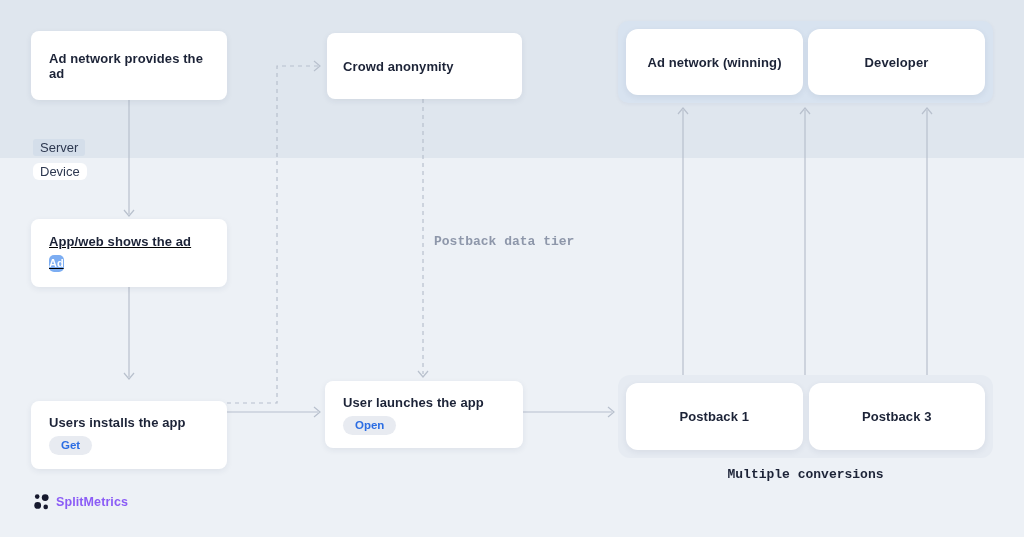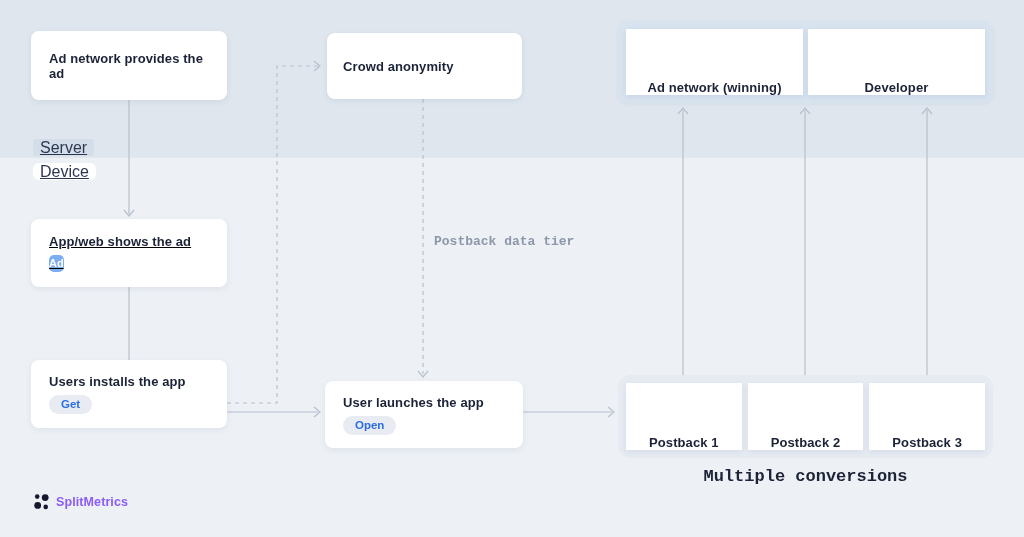--- a/index.html
+++ b/index.html
@@ -33,41 +33,41 @@
   .node.centered{align-items:center;text-align:center;padding:0 8px;}
   .node-title{
     font-size:13px;font-weight:700;color:#1c2337;letter-spacing:.1px;
   }
   .panel{
     position:absolute;border-radius:10px;box-sizing:border-box;
     display:flex;gap:5px;padding:8px;
   }
   .panel-blue{background:#d8e3f0;box-shadow:0 1px 4px rgba(33,48,90,0.05);}
   .panel-gray{background:#e6ebf2;border-radius:12px;}
-  .panel .node{position:relative;flex:1;border-radius:0;justify-content:flex-end;}
+  .panel .node{position:relative;flex:1;border-radius:12px;}
   .badge-blue{
     background:#7cadf2;color:#ffffff;
     font-size:11px;font-weight:700;
     padding:2px 0;border-radius:5px;line-height:13px;
   }
   .badge-pill{
     background:#e8ebf1;color:#2b6de3;
     font-size:11.5px;font-weight:700;
     padding:3px 12px;border-radius:20px;line-height:13px;
   }
   .zone-chip{
     position:absolute;left:33px;
-    font-size:16px;font-weight:500;color:#2d3850;
-    padding:2px 7px;border-radius:3px;line-height:13px;text-decoration:underline;
+    font-size:13px;font-weight:500;color:#2d3850;
+    padding:2px 7px;border-radius:3px;line-height:13px;
   }
   .zone-chip.server{top:139px;background:#d4deea;}
   .zone-chip.device{top:163px;background:#ffffff;border-radius:6px;}
   .float-label{position:absolute;font-family:Liberation Mono, monospace;}
   .label-muted{font-size:13px;font-weight:600;color:#8e97aa;}
-  .label-dark{font-size:17px;font-weight:700;color:#1c2337;}
+  .label-dark{font-size:13px;font-weight:700;color:#1c2337;}
   .logo{
     position:absolute;left:33px;top:493px;
     display:flex;align-items:center;gap:6px;
   }
   .logo-text{font-size:12.5px;font-weight:700;color:#8b5cf6;letter-spacing:.1px;}
 </style>
 </head>
 <body>
 
 <div class="stage">
@@ -122,21 +122,21 @@
 
   <div class="node left-align" style="left:31px;top:31px;width:196px;height:69px;">
     <span class="node-title">Ad network provides the ad</span>
   </div>
 
   <div class="node left-align" style="left:31px;top:219px;width:196px;height:68px;text-decoration:underline;">
     <span class="node-title">App/web shows the ad</span>
     <span class="badge-blue">Ad</span>
   </div>
 
-  <div class="node left-align" style="left:31px;top:360px;width:196px;height:68px;">
+  <div class="node left-align" style="left:31px;top:401px;width:196px;height:68px;">
     <span class="node-title">Users installs the app</span>
     <span class="badge-pill">Get</span>
   </div>
 
   <div class="node left-align" style="left:327px;top:33px;width:195px;height:66px;padding:0 16px;">
     <span class="node-title">Crowd anonymity</span>
   </div>
 
   <div class="node left-align" style="left:325px;top:381px;width:198px;height:67px;">
     <span class="node-title">User launches the app</span>
@@ -152,23 +152,20 @@
     <div class="node centered">
       <span class="node-title">Developer</span>
     </div>
   </div>
 
   <div class="panel panel-gray" style="left:618px;top:375px;width:375px;height:83px;gap:6px;">
     <div class="node centered">
       <span class="node-title">Postback 1</span>
     </div>
     <div class="node centered">
-      <span class="node-title">Postback 2</span>
-    </div>
-    <div class="node centered">
       <span class="node-title">Postback 3</span>
     </div>
   </div>
 
   <span class="float-label label-dark" style="left:618px;top:467px;width:375px;text-align:center;">Multiple conversions</span>
 
   <div class="logo">
     <svg width="17" height="18" viewBox="0 0 17 18" fill="#16192e">
       <circle cx="4.2" cy="3.6" r="2.3"></circle>
       <circle cx="12.2" cy="4.6" r="3.4"></circle>

